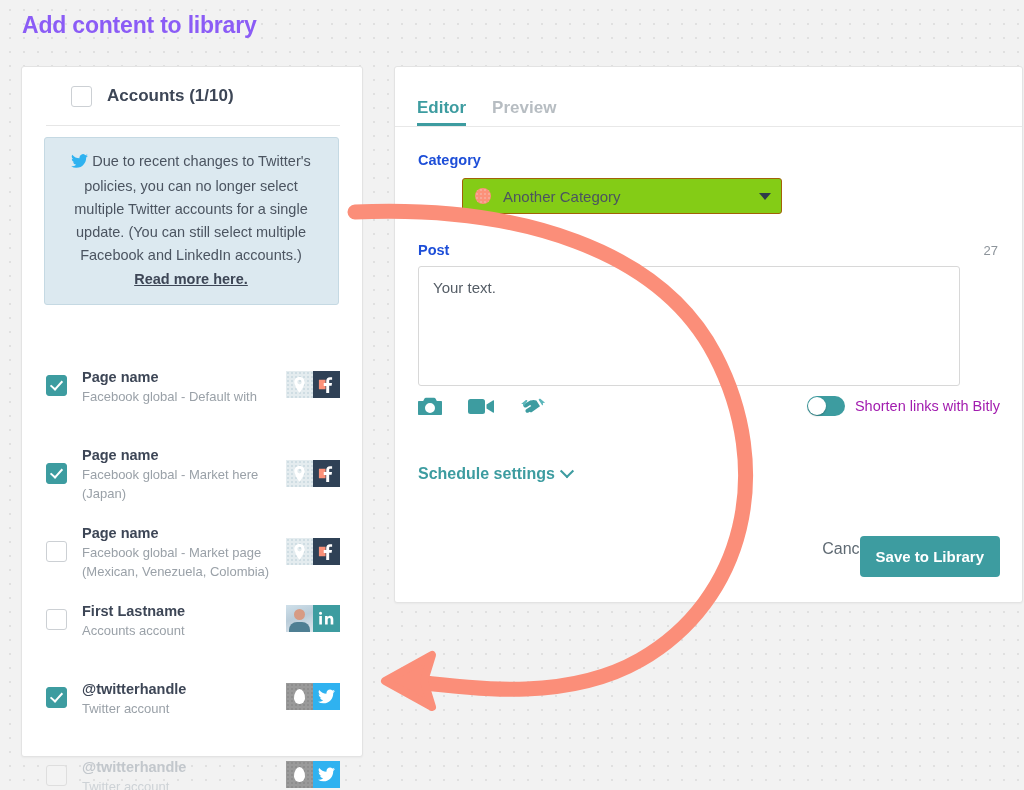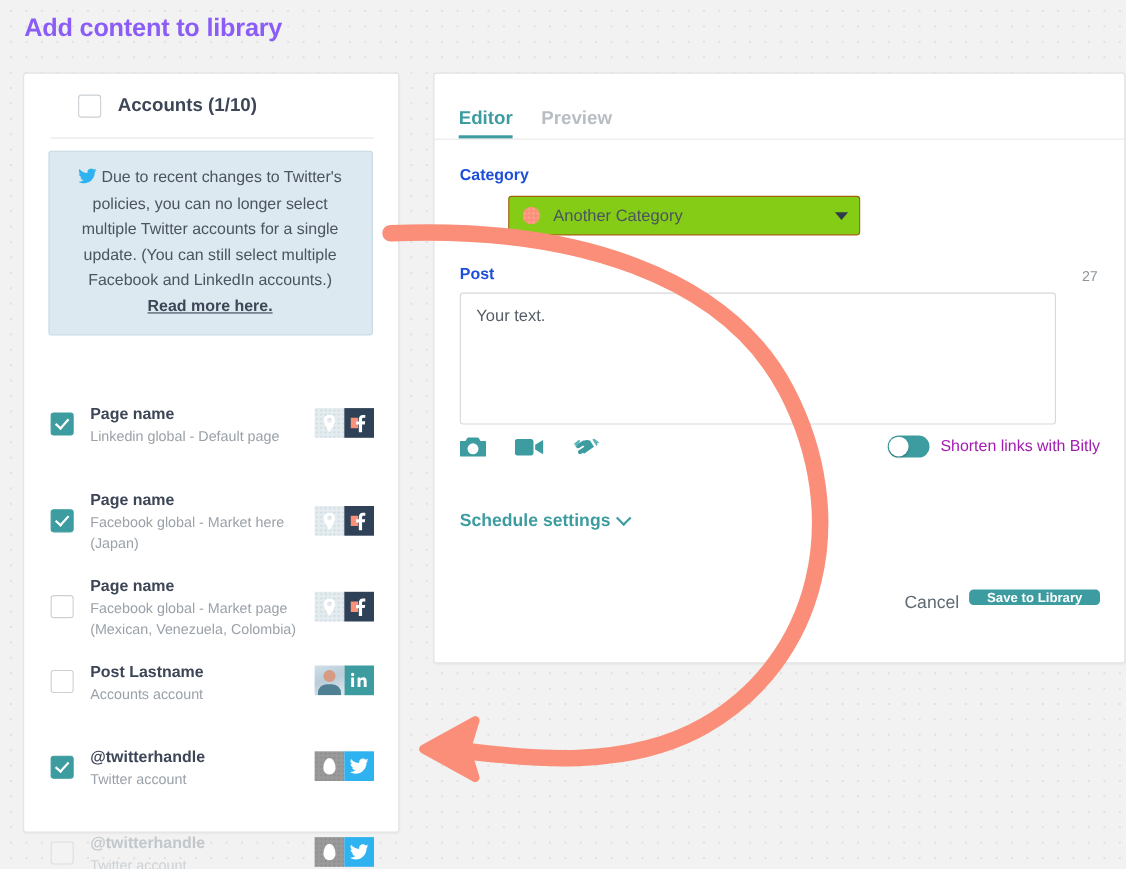--- a/index.html
+++ b/index.html
@@ -372,25 +372,25 @@
     right: 152px; top: 540px;
     font-size: 16px;
     color: #5f6a73;
     font-weight: normal;
   }
   .btn-save {
     position: absolute;
     right: 24px; top: 536px;
     background: #3d9ca0;
     color: #fff;
-    font-size: 12px;
+    font-size: 15px;
     font-weight: bold;
     border: none;
     border-radius: 4px;
-    padding: 0 16px;
+    padding: 12px 16px;
     font-family: "Liberation Sans", sans-serif;
     cursor: pointer;
   }
 
   
   .annotation {
     position: absolute;
     left: 0; top: 0;
     width: 1024px; height: 790px;
     pointer-events: none;
@@ -417,21 +417,21 @@
     </span><span>Due to recent changes to Twitter's policies, you can no longer select multiple Twitter accounts for a single update. (You can still select multiple Facebook and LinkedIn accounts.)</span>
     <a class="notice-link" href="#">Read more here.</a>
   </div>
 
   <div class="acct-list">
 
     <div class="acct-row">
       <div class="cbox checked"></div>
       <div class="acct-text">
         <div class="acct-name">Page name</div>
-        <div class="acct-sub">Linkedin global - Default page</div>
+        <div class="acct-sub">Facebook global - Default with</div>
       </div>
       <div class="badges">
         <div class="avatar ph">
           <svg width="13" height="16" viewBox="0 0 12 16">
             <path fill="#ffffff" d="M6 0C3 0 .8 2.2.8 5.1.8 9 6 16 6 16s5.2-7 5.2-10.9C11.2 2.2 9 0 6 0zm0 7.2a2.2 2.2 0 1 1 0-4.4 2.2 2.2 0 0 1 0 4.4z"></path>
           </svg>
         </div>
         <div class="sbadge fb">
           <svg width="19" height="19" viewBox="0 0 20 20">
             <path fill="#fc9179" d="M2 5h7v10H2z"></path>
@@ -482,21 +482,21 @@
             <path fill="#ffffff" d="M12.8 19v-7.6h2.6l.4-3h-3V6.5c0-.9.2-1.4 1.5-1.4h1.6V2.4c-.3 0-1.2-.1-2.3-.1-2.3 0-3.9 1.4-3.9 4v2.2H7.1v3h2.6V19h3.1z"></path>
           </svg>
         </div>
       </div>
       <div class="row-divider"></div>
     </div>
 
     <div class="acct-row">
       <div class="cbox"></div>
       <div class="acct-text">
-        <div class="acct-name">Post Lastname</div>
+        <div class="acct-name">First Lastname</div>
         <div class="acct-sub">Accounts account</div>
       </div>
       <div class="badges">
         <div class="avatar photo"></div>
         <div class="sbadge li">
           <svg width="17" height="17" viewBox="0 0 20 20">
             <path fill="#ffffff" d="M4.6 17H1.5V7h3.1v10zM3 5.6A1.8 1.8 0 1 1 3 2a1.8 1.8 0 0 1 0 3.6zM18 17h-3.1v-4.9c0-1.2 0-2.7-1.6-2.7s-1.9 1.3-1.9 2.6V17H8.3V7h3v1.4h.1c.4-.8 1.4-1.6 2.9-1.6 3.1 0 3.7 2 3.7 4.7V17z"></path>
           </svg>
         </div>
       </div>

